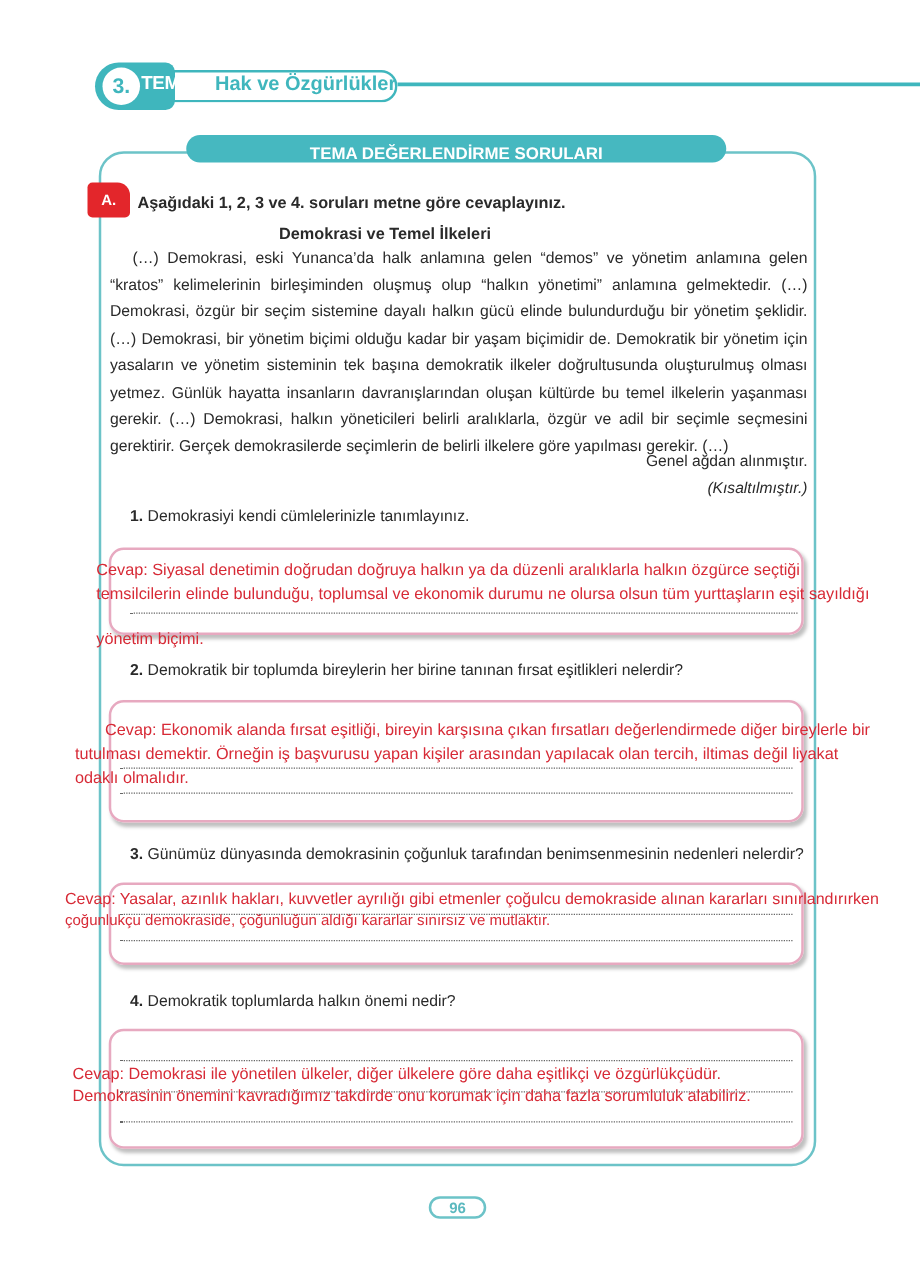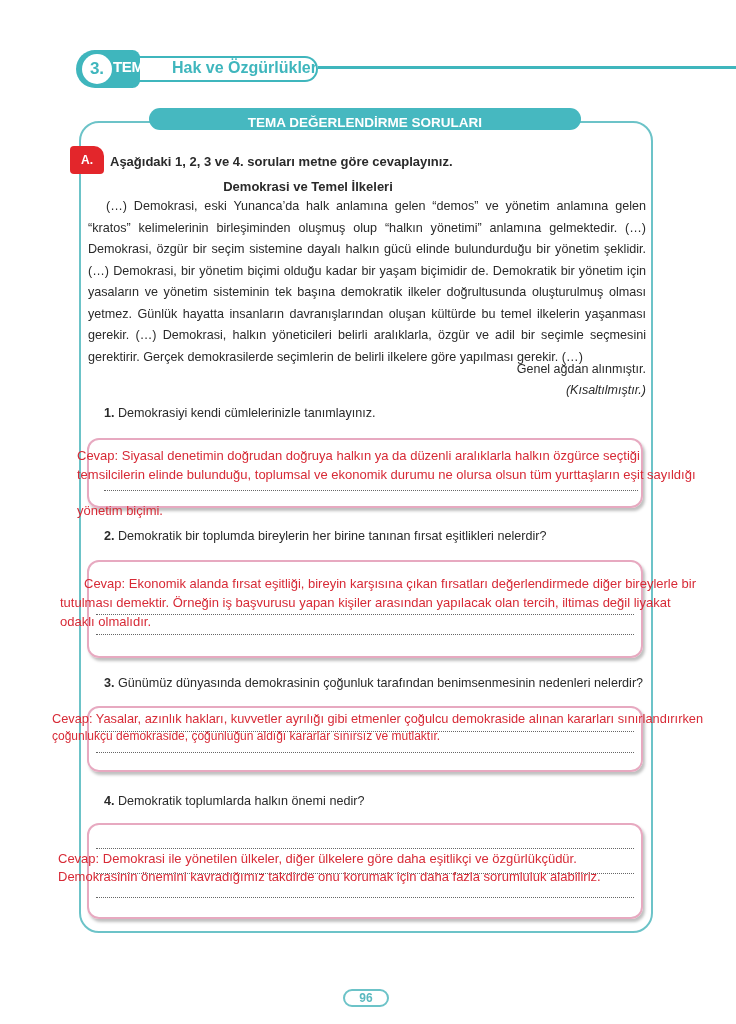--- a/index.html
+++ b/index.html
@@ -26,21 +26,21 @@
   .src2 { right:90px; top:383px; font-style:italic; font-size:12.5px; }
 
   .q { left:104px; font-size:12.6px; }
   .q b { font-weight:bold; }
 
   .ansbox { border:2px solid #e7a9c0; border-radius:12px; box-sizing:border-box; background:transparent; box-shadow:2px 3px 3px rgba(0,0,0,0.25); }
   .dots { height:0; border-top:1.5px dotted #666; }
 
   .cevap { color:#d72a36; font-size:13px; line-height:19px; }
 
-  .pgnum { left:343px; top:957px; width:46px; height:18px; border:2px solid #6cc3c8; border-radius:10px; box-sizing:border-box; color:#5bb9bf; font-weight:bold; font-size:12px; text-align:center; line-height:14px;margin-top:32px; }
+  .pgnum { left:343px; top:957px; width:46px; height:18px; border:2px solid #6cc3c8; border-radius:10px; box-sizing:border-box; color:#5bb9bf; font-weight:bold; font-size:12px; text-align:center; line-height:14px; }
 </style>
 </head>
 <body>
 
 <div class="abs hdr-line"></div>
 <div class="abs hdr-pill"></div>
 <div class="abs hdr-circle"></div>
 <div class="abs hdr-num">3.</div>
 <div class="abs hdr-tema">TEMA</div>
 <div class="abs hdr-title">Hak ve Özgürlükler</div>

